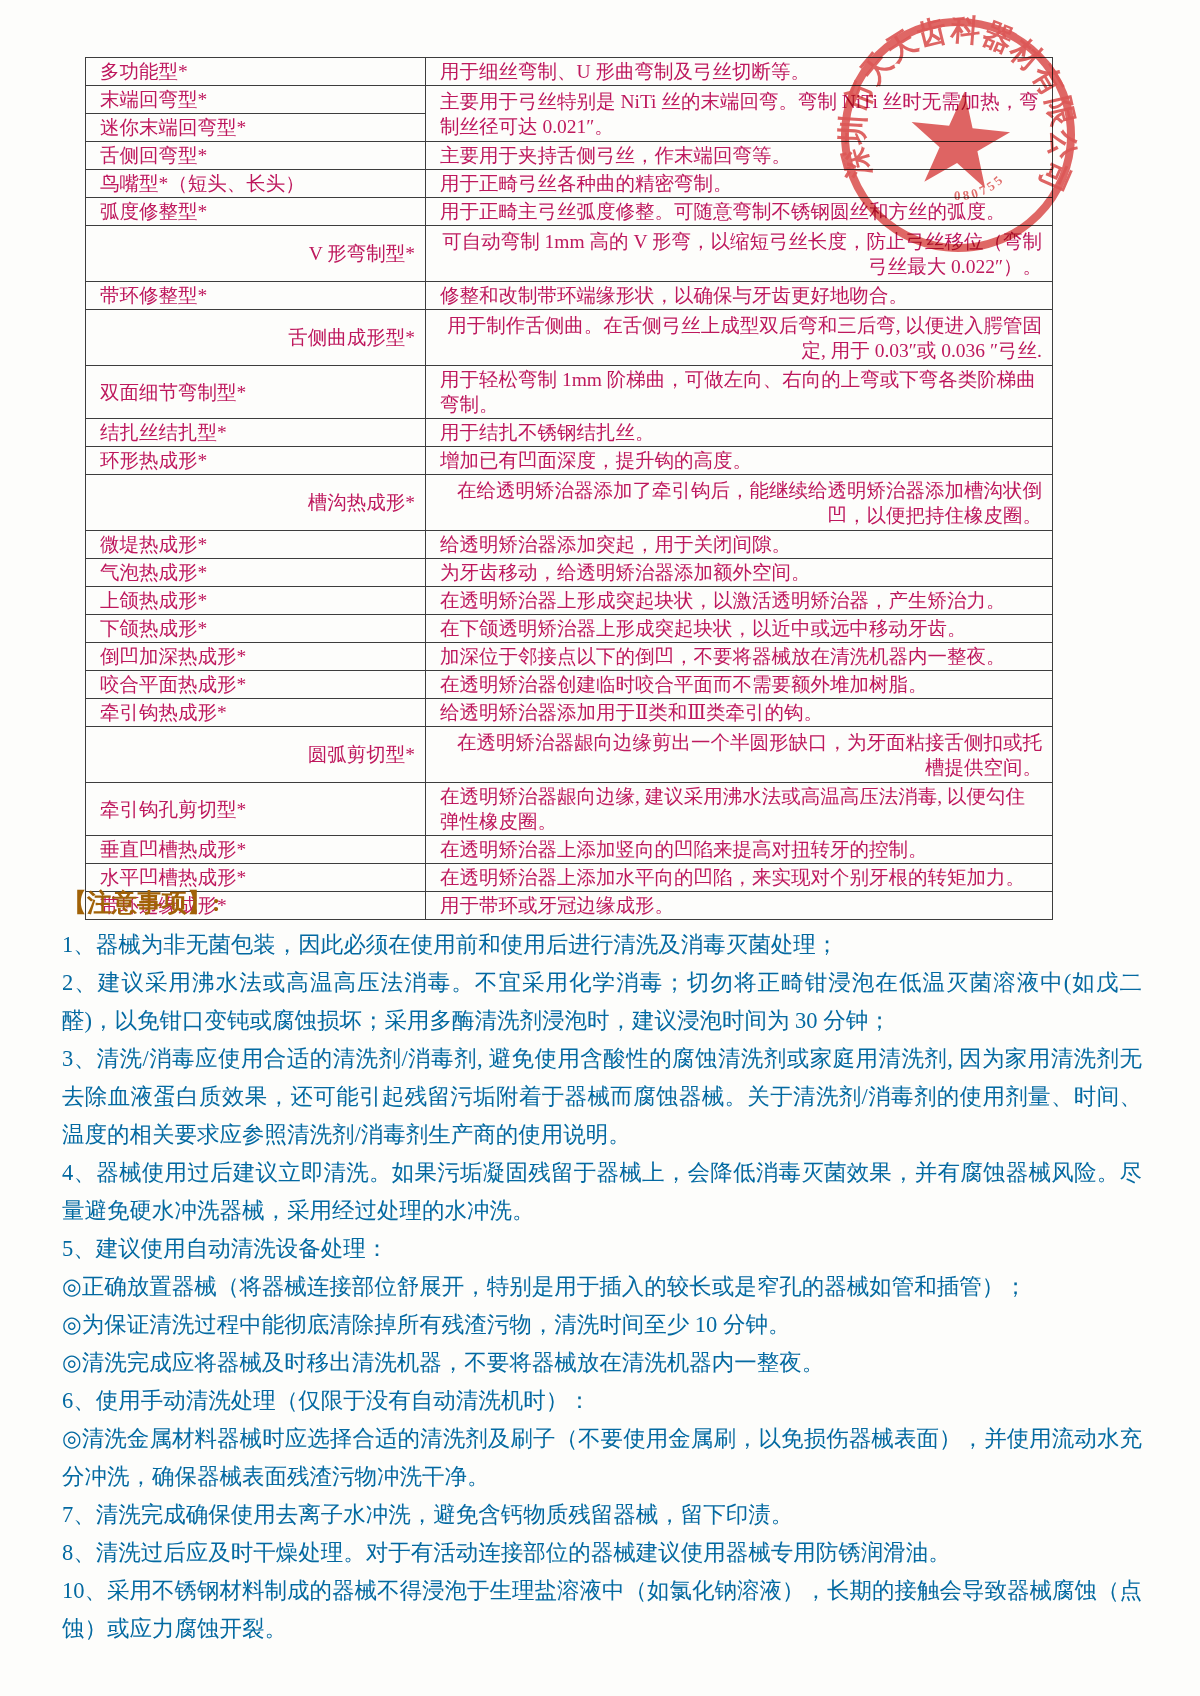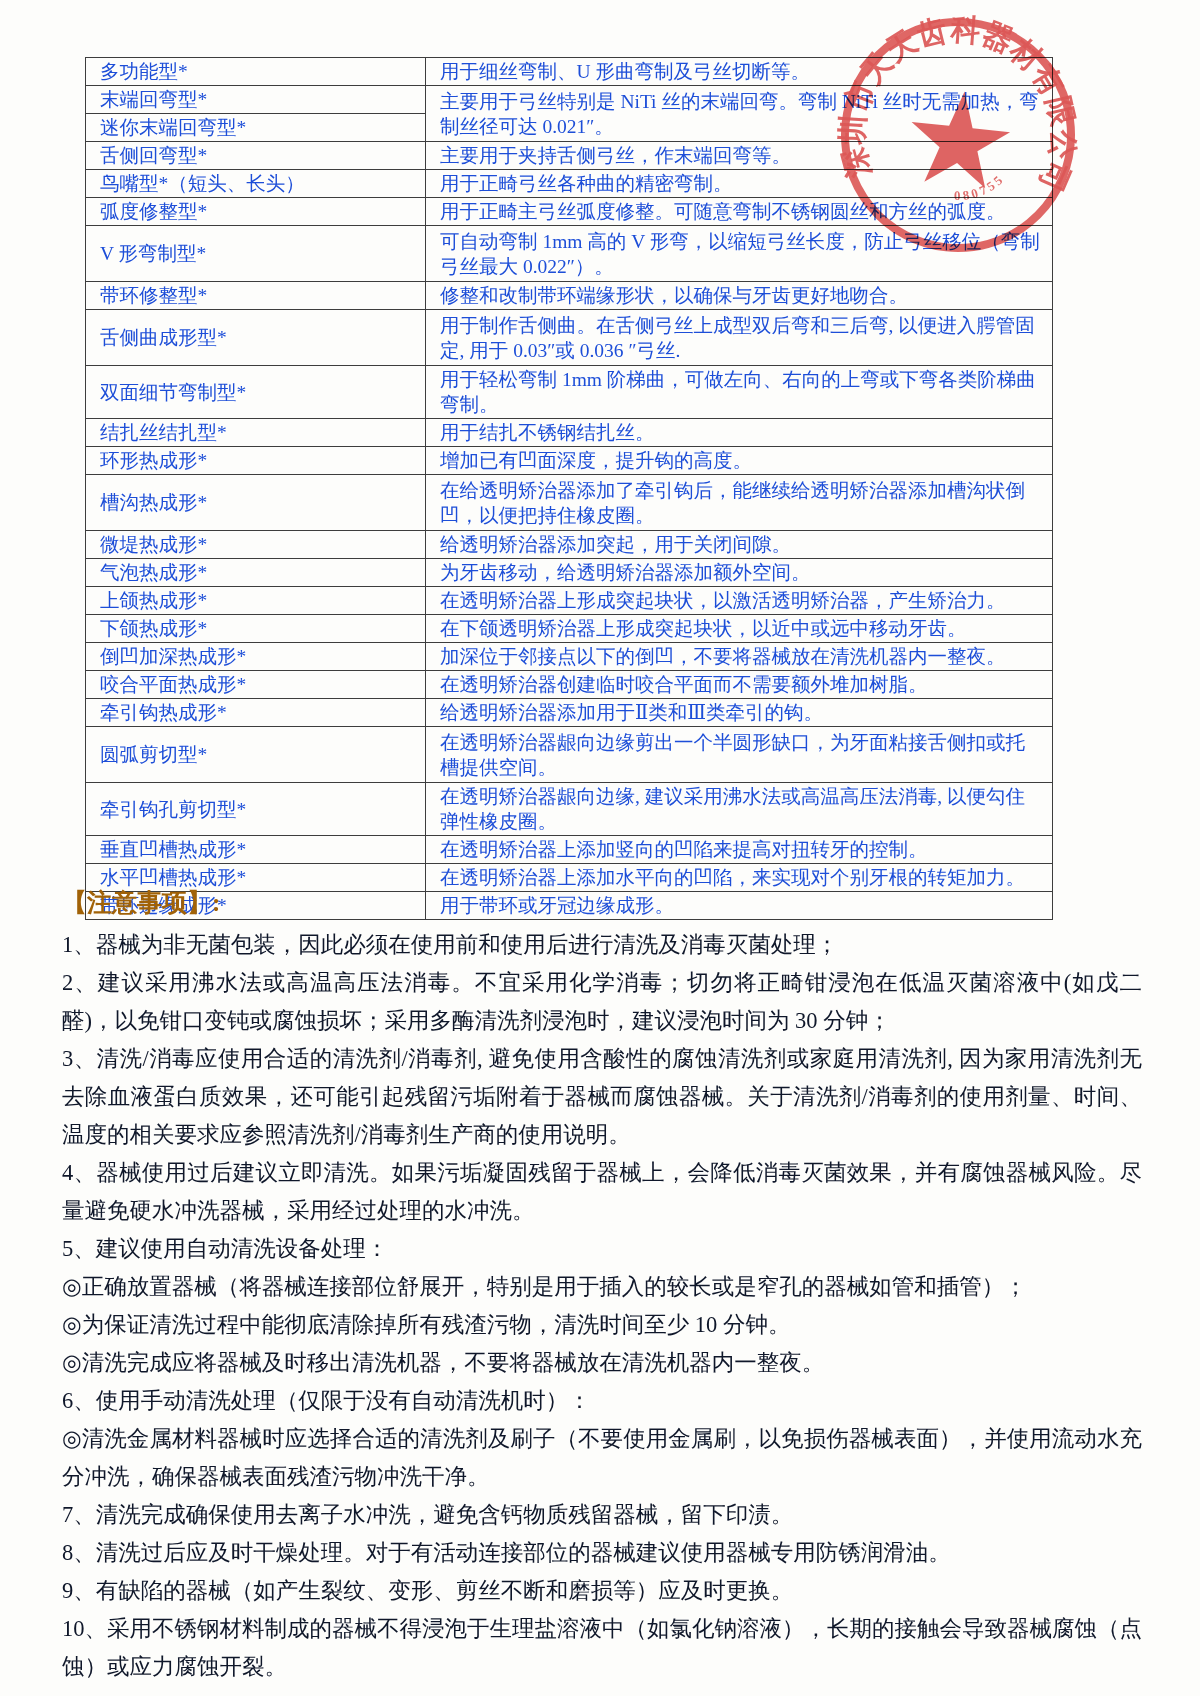--- a/index.html
+++ b/index.html
@@ -18,43 +18,43 @@
     width:968px;
     border-collapse:collapse;
     table-layout:fixed;
   }
   table.spec td{
     border:1.6px solid #3d3d3d;
     font-size:19.5px;
     line-height:25px;
     vertical-align:middle;
     padding:1px 10px 1px 14px;
-    color:#1d4ed8;
+    color:#be185d;
     overflow:hidden;
   }
   table.spec td.c1{width:315px;}
   tr.s{height:28px;}
-  tr.d{height:56px;}
+  tr.d{height:56px;text-align:right;}
   
   .notes{
     position:absolute;left:62px;top:884px;width:1080px;
   }
   .notes h2{
     margin:0 0 4px 0;
     font-size:25px;
     font-weight:bold;
     line-height:38px;
     color:#a16207;
   }
   .notes p{
     margin:0;
     font-size:22.5px;
     line-height:38px;
     text-align:justify;
-    color:#0f172a;
+    color:#0369a1;
   }
   
   .stamp{
     position:absolute;left:828px;top:8px;
     width:264px;height:256px;
     mix-blend-mode:multiply;
     opacity:.88;
     pointer-events:none;
   }
   .stamp .ink{fill:none;stroke:#d9403f;}
@@ -177,21 +177,20 @@
     <p>3、清洗/消毒应使用合适的清洗剂/消毒剂, 避免使用含酸性的腐蚀清洗剂或家庭用清洗剂, 因为家用清洗剂无去除血液蛋白质效果，还可能引起残留污垢附着于器械而腐蚀器械。关于清洗剂/消毒剂的使用剂量、时间、温度的相关要求应参照清洗剂/消毒剂生产商的使用说明。</p>
     <p>4、器械使用过后建议立即清洗。如果污垢凝固残留于器械上，会降低消毒灭菌效果，并有腐蚀器械风险。尽量避免硬水冲洗器械，采用经过处理的水冲洗。</p>
     <p>5、建议使用自动清洗设备处理：</p>
     <p>◎正确放置器械（将器械连接部位舒展开，特别是用于插入的较长或是窄孔的器械如管和插管）；</p>
     <p>◎为保证清洗过程中能彻底清除掉所有残渣污物，清洗时间至少 10 分钟。</p>
     <p>◎清洗完成应将器械及时移出清洗机器，不要将器械放在清洗机器内一整夜。</p>
     <p>6、使用手动清洗处理（仅限于没有自动清洗机时）：</p>
     <p>◎清洗金属材料器械时应选择合适的清洗剂及刷子（不要使用金属刷，以免损伤器械表面），并使用流动水充分冲洗，确保器械表面残渣污物冲洗干净。</p>
     <p>7、清洗完成确保使用去离子水冲洗，避免含钙物质残留器械，留下印渍。</p>
     <p>8、清洗过后应及时干燥处理。对于有活动连接部位的器械建议使用器械专用防锈润滑油。</p>
-    <p>9、有缺陷的器械（如产生裂纹、变形、剪丝不断和磨损等）应及时更换。</p>
     <p>10、采用不锈钢材料制成的器械不得浸泡于生理盐溶液中（如氯化钠溶液），长期的接触会导致器械腐蚀（点蚀）或应力腐蚀开裂。</p>
   </section>
 
   <svg class="stamp" viewBox="0 0 264 256" xmlns="http://www.w3.org/2000/svg">
     <g transform="rotate(6 130 127)">
       <circle class="ink" cx="130" cy="127" r="113" stroke-width="8" opacity="0.9"></circle>
       <path id="sealArc" fill="none" d="M 47.7 174.5 A 95 95 0 1 1 212.3 174.5"></path>
       <text font-size="31" letter-spacing="1" opacity="0.92">
         <textPath href="#sealArc" startOffset="0" textLength="392" lengthAdjust="spacingAndGlyphs">深圳市天天齿科器材有限公司</textPath>
       </text>

